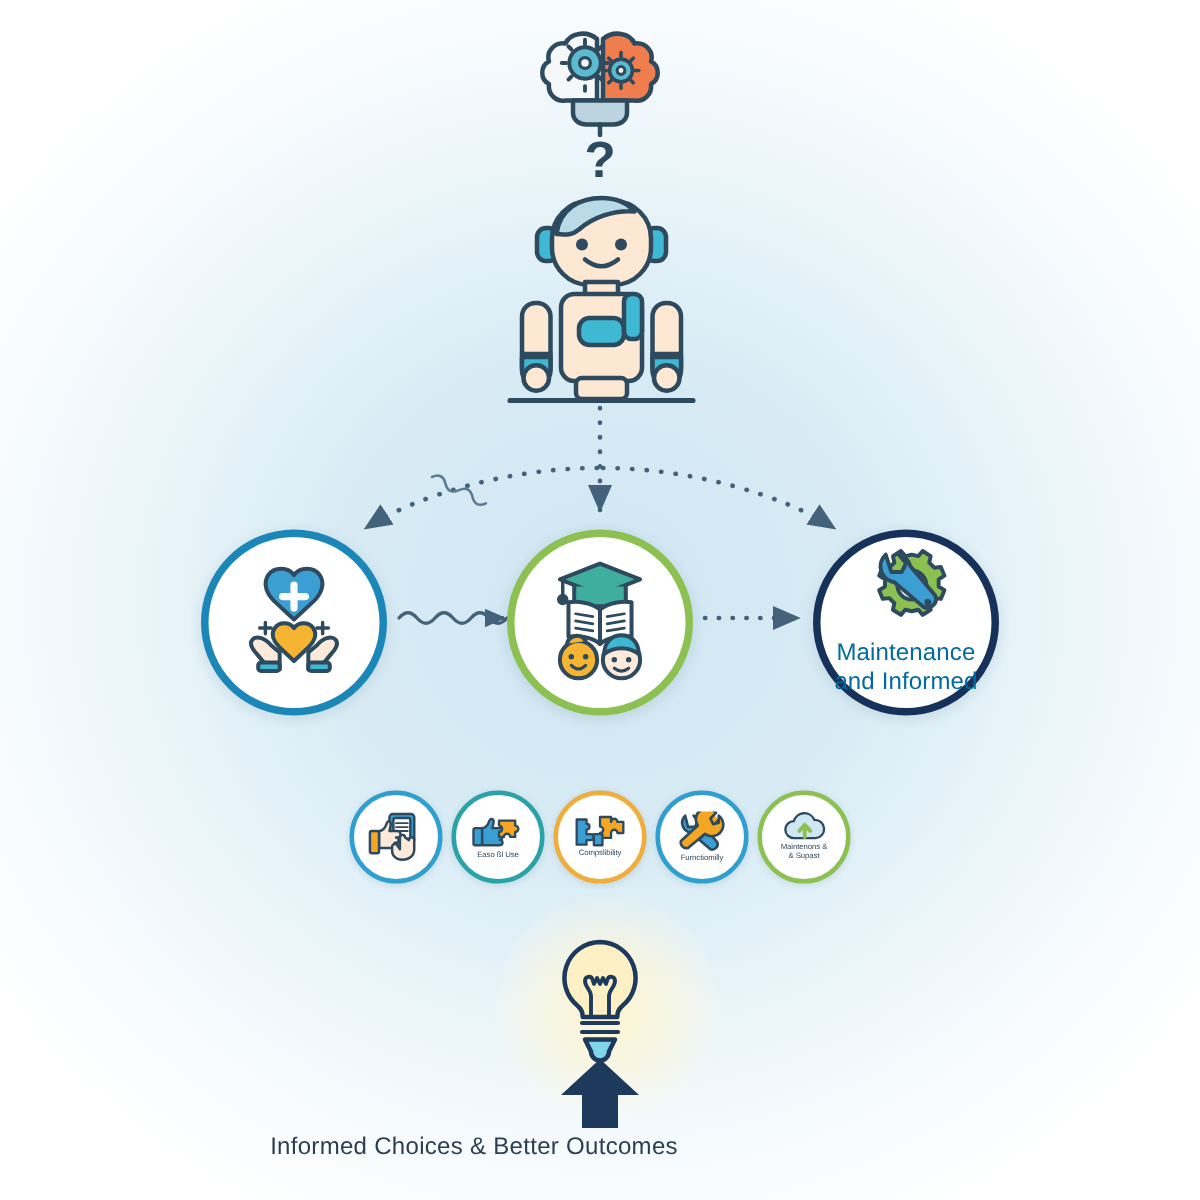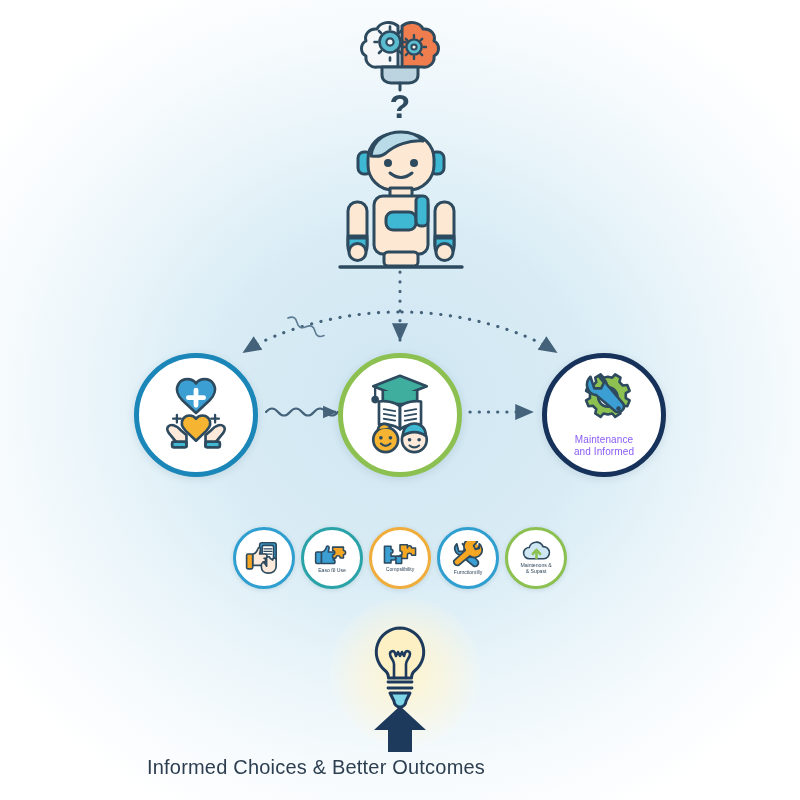--- a/index.html
+++ b/index.html
@@ -36,23 +36,23 @@
     display: flex;
     flex-direction: column;
     align-items: center;
     justify-content: center;
     box-shadow: 0 2px 9px rgba(30,70,95,0.13);
   }
   .big-circle .bc-icon {
     line-height: 0;
   }
   .big-circle .bc-label {
-    font-size: 10px;
+    font-size: 16px;
     line-height: 1.18;
-    color: #8b5cf6;
+    color: #0369a1;
     text-align: center;
     margin-top: 5px;
     letter-spacing: .1px;
   }
 
   
   .badge {
     position: absolute;
     width: 62px;
     height: 62px;
@@ -76,21 +76,21 @@
     letter-spacing: -0.05px;
   }
 
   
   #caption {
     position: absolute;
     left: 0;
     top: 756px;
     width: 632px;
     text-align: center;
-    font-size: 20px;
+    font-size: 16px;
     color: #2c3e50;
     letter-spacing: .2px;
   }
   .glow {
     position: absolute;
     border-radius: 50%;
     pointer-events: none;
   }
 </style>
 </head>

